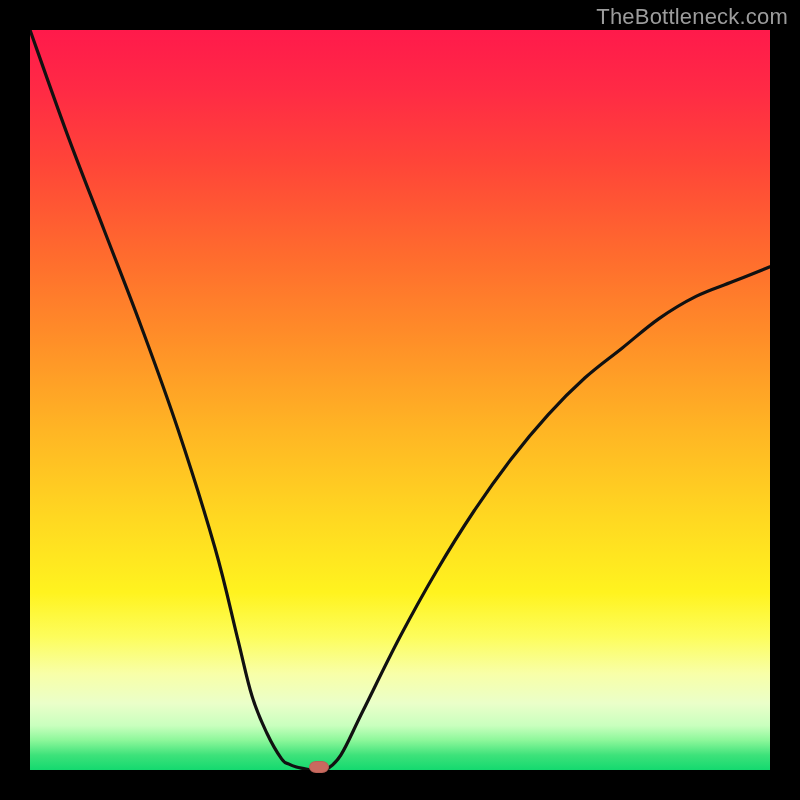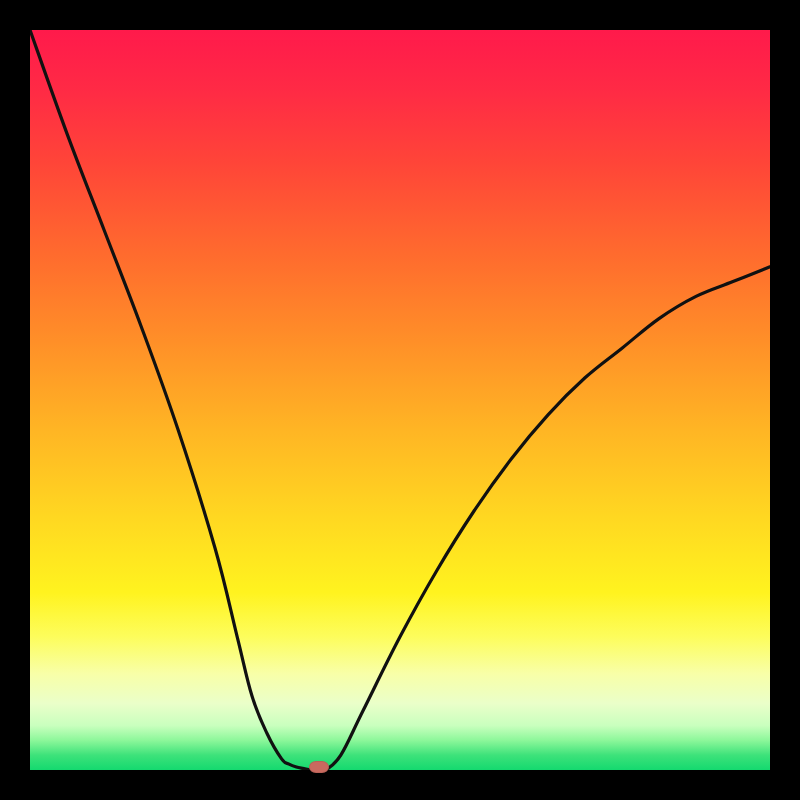--- a/index.html
+++ b/index.html
@@ -61,20 +61,21 @@
     height: 12px;
     border-radius: 7px / 6px;
     background: #c96a5f;
     box-shadow: inset 0 0 0 1px rgba(0,0,0,0.08);
   }
 </style>
 </head>
 <body>
 
 <div class="frame">
+  <div class="watermark">TheBottleneck.com</div>
   <div class="plot">
     <svg class="curve" viewBox="0 0 740 740" preserveAspectRatio="none">
       <path id="curve-left" fill="none" stroke-width="3.2" stroke-linecap="round" stroke-linejoin="round" d="M 0.00 0.00 C 6.66 18.65, 23.68 67.64, 37.00 103.60 C 50.32 139.56, 60.68 165.17, 74.00 199.80 C 87.32 234.43, 97.68 260.04, 111.00 296.00 C 124.32 331.96, 134.68 359.64, 148.00 399.60 C 161.32 439.56, 174.34 480.70, 185.00 518.00 C 195.66 555.30, 200.54 580.16, 207.20 606.80 C 213.86 633.44, 216.67 648.68, 222.00 666.00 C 227.33 683.32, 231.47 691.68, 236.80 703.00 C 242.13 714.32, 247.60 723.31, 251.60 728.90 C 255.60 734.49, 256.34 732.61, 259.00 734.08 C 261.66 735.55, 263.74 736.24, 266.40 737.04 C 269.06 737.84, 271.14 737.99, 273.80 738.52 C 276.46 739.05, 279.87 739.73, 281.20 740.00" stroke="#111111"></path>
       <path id="curve-right" fill="none" stroke-width="3.2" stroke-linecap="round" stroke-linejoin="round" d="M 296.00 740.00 C 298.66 737.34, 304.14 735.86, 310.80 725.20 C 317.46 714.54, 322.34 702.11, 333.00 680.80 C 343.66 659.49, 356.68 632.11, 370.00 606.80 C 383.32 581.49, 393.68 562.84, 407.00 540.20 C 420.32 517.56, 430.68 500.98, 444.00 481.00 C 457.32 461.02, 467.68 446.52, 481.00 429.20 C 494.32 411.88, 504.68 399.45, 518.00 384.80 C 531.32 370.15, 541.68 359.79, 555.00 347.80 C 568.32 335.81, 578.68 328.86, 592.00 318.20 C 605.32 307.54, 615.68 297.92, 629.00 288.60 C 642.32 279.28, 652.68 273.06, 666.00 266.40 C 679.32 259.74, 689.68 256.93, 703.00 251.60 C 716.32 246.27, 733.34 239.46, 740.00 236.80" stroke="#111111"></path>
     </svg>
     <div class="marker" id="marker" style="left: 278.6px; top: 731px; background: rgb(201, 106, 95);"></div>
   </div>
 </div>
 
 </body></html>

